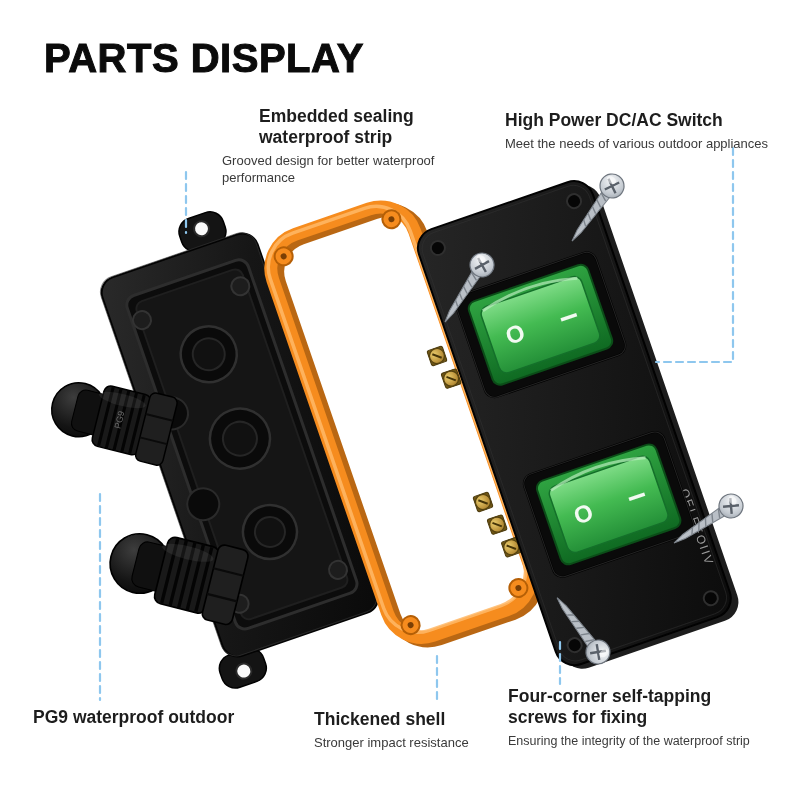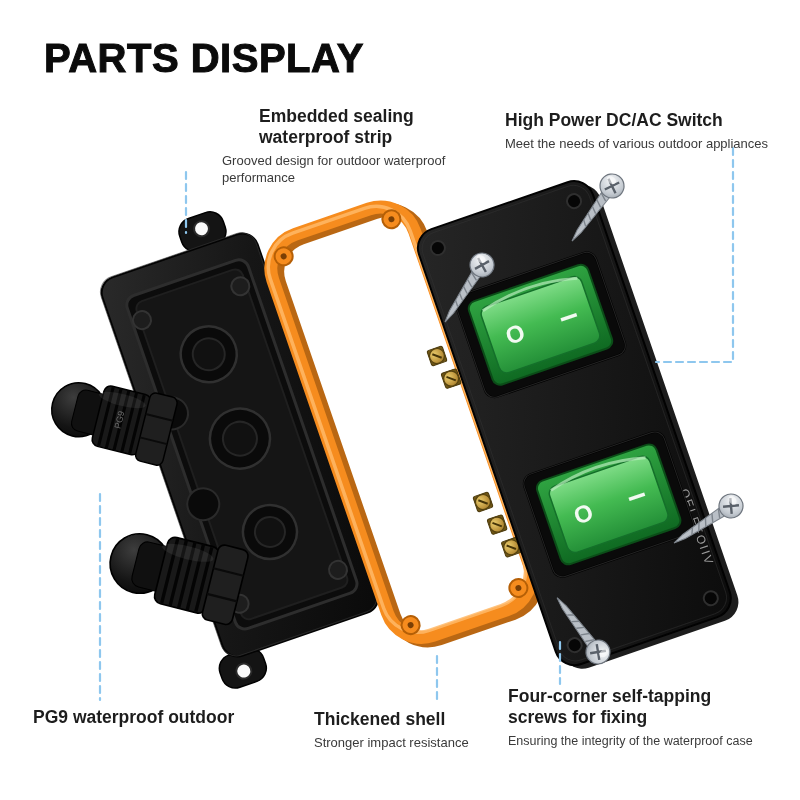--- a/index.html
+++ b/index.html
@@ -203,35 +203,35 @@
       <polyline points="100,494 100,700"></polyline>
       <polyline points="437,656 437,702"></polyline>
       <polyline points="560,642 560,684"></polyline>
     </g>
   </svg>
 
   <h1 class="page-title">PARTS DISPLAY</h1>
 
   <div class="callout co-sealing">
     <div class="callout-heading">Embedded sealing waterproof strip</div>
-    <div class="callout-desc">Grooved design for outdoor waterproof performance</div>
+    <div class="callout-desc">Grooved design for better waterproof performance</div>
   </div>
 
   <div class="callout co-switch">
     <div class="callout-heading">High Power DC/AC Switch</div>
     <div class="callout-desc">Meet the needs of various outdoor appliances</div>
   </div>
 
   <div class="callout co-terminal">
     <div class="callout-heading">PG9 waterproof outdoor</div>
   </div>
 
   <div class="callout co-shell">
     <div class="callout-heading">Thickened shell</div>
     <div class="callout-desc">Stronger impact resistance</div>
   </div>
 
   <div class="callout co-screws">
     <div class="callout-heading">Four-corner self-tapping screws for fixing</div>
-    <div class="callout-desc">Ensuring the integrity of the waterproof case</div>
+    <div class="callout-desc">Ensuring the integrity of the waterproof strip</div>
   </div>
 
 </div>
 
 </body></html>

